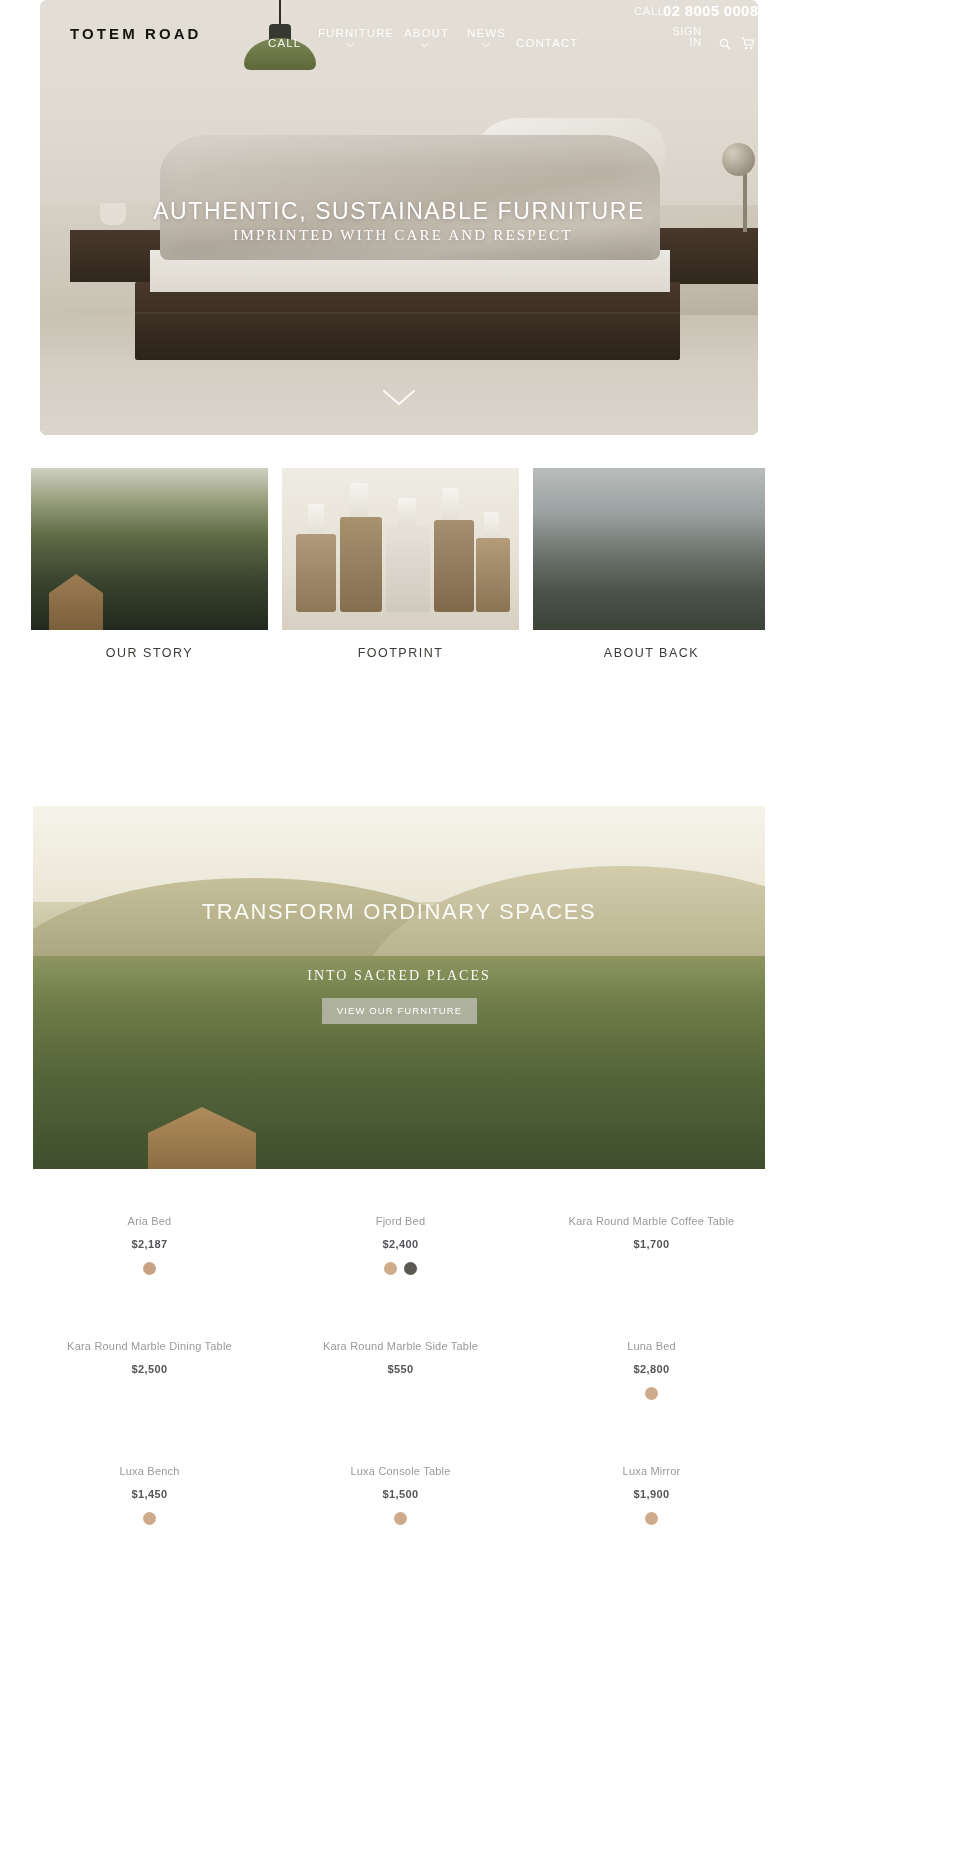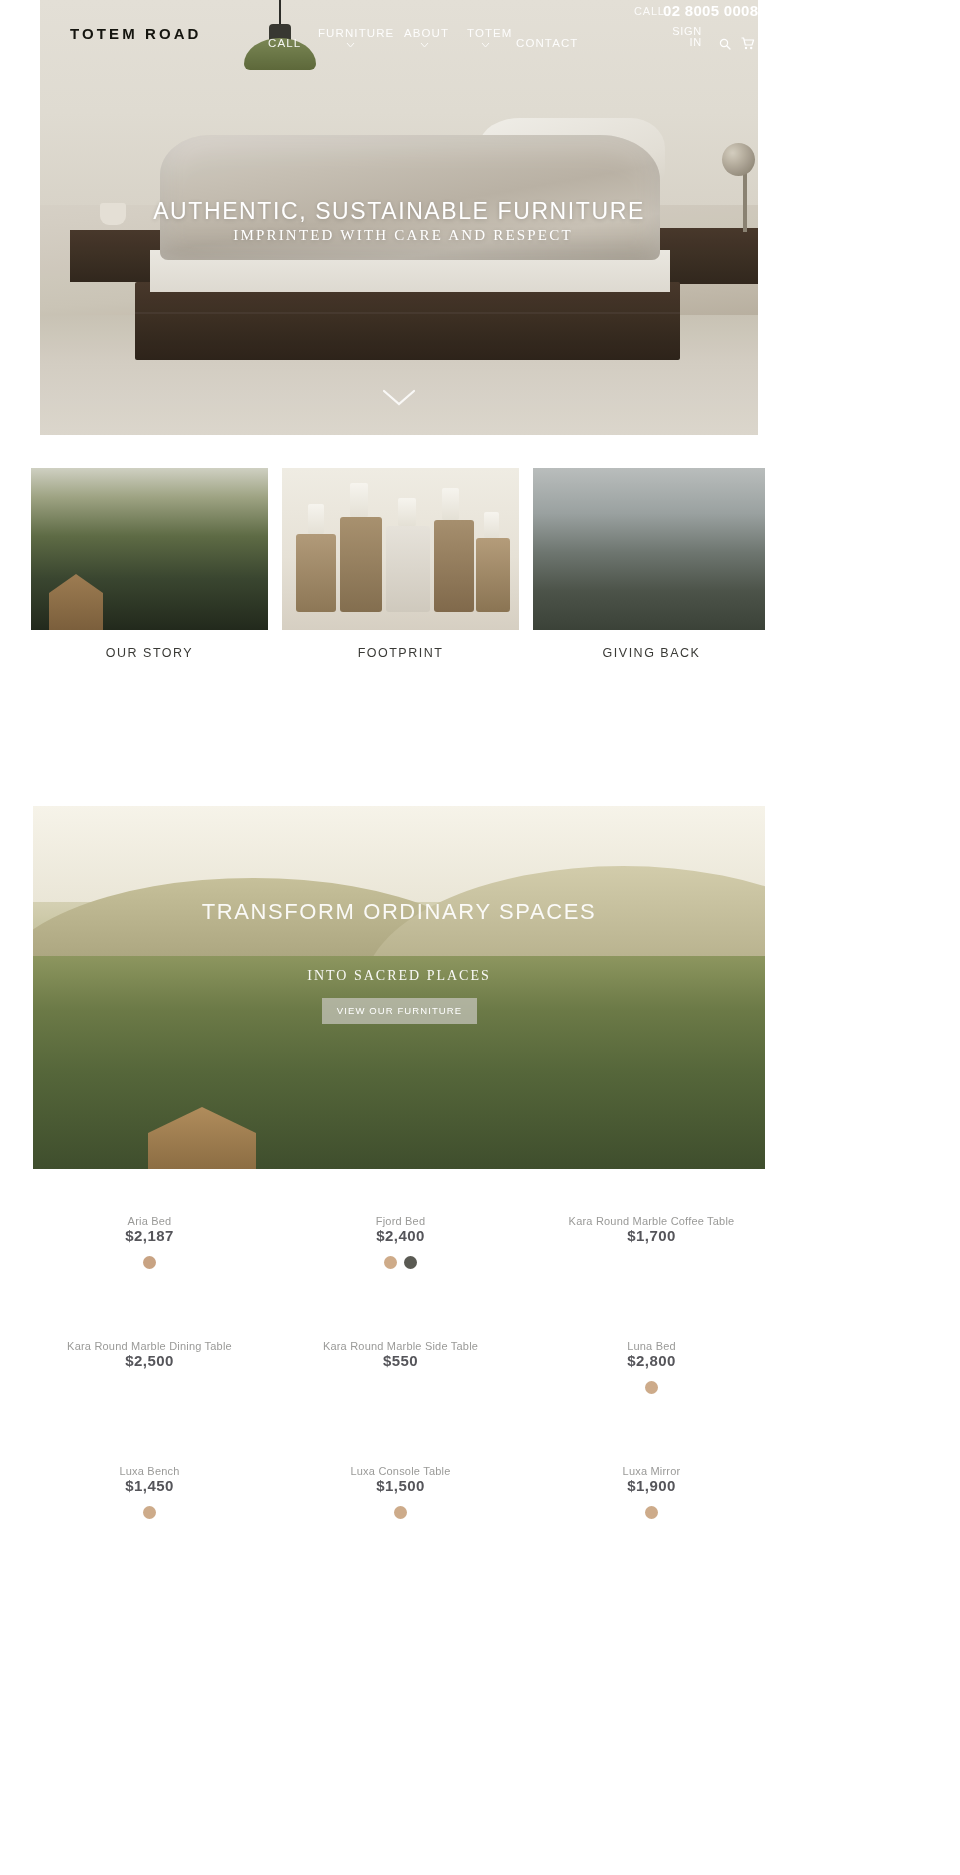--- a/index.html
+++ b/index.html
@@ -2,21 +2,21 @@
 <html><head>
 <meta charset="utf-8">
 <style>
   html,body{margin:0;padding:0;background:#ffffff;}
   body{width:960px;height:1875px;overflow:hidden;font-family:"Liberation Sans",sans-serif;}
   .page{position:relative;width:960px;height:1875px;background:#fff;}
   .canvas{position:absolute;left:0;top:0;width:765px;height:1875px;overflow:hidden;background:#fff;}
 
   
   .hero{position:absolute;left:40px;top:0;width:718px;height:435px;overflow:hidden;
-        background:linear-gradient(175deg,#e9e5dc 0%,#e3ded4 22%,#d9d3c7 45%,#cfc8ba 62%,#b9b0a0 78%,#ada393 100%);}
+        background:linear-gradient(175deg,#e9e5dc 0%,#e3ded4 22%,#d9d3c7 45%,#cfc8ba 62%,#b9b0a0 78%,#ada393 100%);border-radius:7px;}
   .hero-wall{position:absolute;left:0;top:0;right:0;height:205px;
      background:linear-gradient(180deg,#e8e4db 0%,#e4e0d6 55%,#ddd8cd 100%);}
   .hero-floor{position:absolute;left:0;bottom:0;right:0;height:120px;
      background:linear-gradient(180deg,#cdc6b8 0%,#d8d2c6 40%,#e0dbd1 100%);}
   .hero-bedframe{position:absolute;left:95px;top:282px;width:545px;height:78px;
      background:linear-gradient(180deg,#4a3a2c 0%,#3d2f23 50%,#2e241b 100%);border-radius:2px;}
   .hero-bedframe:after{content:"";position:absolute;left:0;top:30px;width:100%;height:2px;background:rgba(255,255,255,.05);}
   .hero-mattress{position:absolute;left:110px;top:250px;width:520px;height:42px;
      background:linear-gradient(180deg,#efece5 0%,#e2ded5 100%);}
   .hero-duvet{position:absolute;left:120px;top:135px;width:500px;height:125px;border-radius:50px 60px 8px 8px/40px 45px 8px 8px;
@@ -96,21 +96,21 @@
      font-family:"Liberation Serif",serif;font-size:14px;letter-spacing:2px;margin-top:40px;}
   .banner-btn{position:absolute;left:289px;top:148px;width:155px;height:26px;background:rgba(200,198,190,.72);
      color:#fff;font-size:9.5px;letter-spacing:1.1px;text-align:center;line-height:26px;cursor:pointer;margin-top:44px;}
 
   
   .products{position:absolute;left:0;top:1215px;width:765px;}
   .prow{position:relative;width:765px;height:125px;}
   .pcell{position:absolute;top:0;width:245px;text-align:center;}
   .pcell.k0{left:27px;} .pcell.k1{left:278px;} .pcell.k2{left:529px;}
   .pname{color:#9a9a98;font-size:11px;letter-spacing:.2px;}
-  .pprice{color:#55555a;font-size:15px;font-weight:700;letter-spacing:.4px;}
+  .pprice{margin-top:11px;color:#55555a;font-size:11px;font-weight:700;letter-spacing:.4px;}
   .swatches{margin-top:12px;display:flex;justify-content:center;gap:7px;}
   .sw{width:13px;height:13px;border-radius:50%;}
 </style>
 </head>
 <body>
 
 <div class="page">
 <div class="canvas">
 
   <div class="hero">
@@ -138,21 +138,21 @@
     </svg>
   </div>
 
   <div class="header">
     <div class="logo">TOTEM ROAD</div>
 
     <div class="nav">
       <a class="n-home">CALL</a>
       <a class="n-furn">FURNITURE</a>
       <a class="n-about">ABOUT</a>
-      <a class="n-news">TOTEM</a>
+      <a class="n-news">NEWS</a>
       <a class="n-contact">CONTACT</a>
 
       <svg class="chev c1" viewBox="0 0 9 6">
             <path d="M1 1 L4.5 5 L8 1" fill="none" stroke="#ffffff" stroke-width="1"></path>
           </svg>
       <svg class="chev c2" viewBox="0 0 9 6">
             <path d="M1 1 L4.5 5 L8 1" fill="none" stroke="#ffffff" stroke-width="1"></path>
           </svg>
       <svg class="chev c3" viewBox="0 0 9 6">
             <path d="M1 1 L4.5 5 L8 1" fill="none" stroke="#ffffff" stroke-width="1"></path>
@@ -192,21 +192,21 @@
         <div class="candle" style="left:160px;bottom:110px;width:17px;height:32px;"></div>
         <div class="candle" style="left:202px;bottom:92px;width:15px;height:26px;"></div>
       </div>
     </div>
     <div class="cat c2">
       <div class="cat-img img-cliff"></div>
     </div>
 
     <div class="cat-label c0">OUR STORY</div>
     <div class="cat-label c1">FOOTPRINT</div>
-    <div class="cat-label c2">GIVING BACK</div>
+    <div class="cat-label c2">ABOUT BACK</div>
   </div>
 
   <div class="banner">
     <div class="banner-sky"></div>
     <div class="ridge1"></div>
     <div class="ridge2"></div>
     <div class="trees"></div>
     <div class="cabin"></div>
     <div class="banner-title">TRANSFORM ORDINARY SPACES</div>
     <div class="banner-sub">INTO SACRED PLACES</div>

